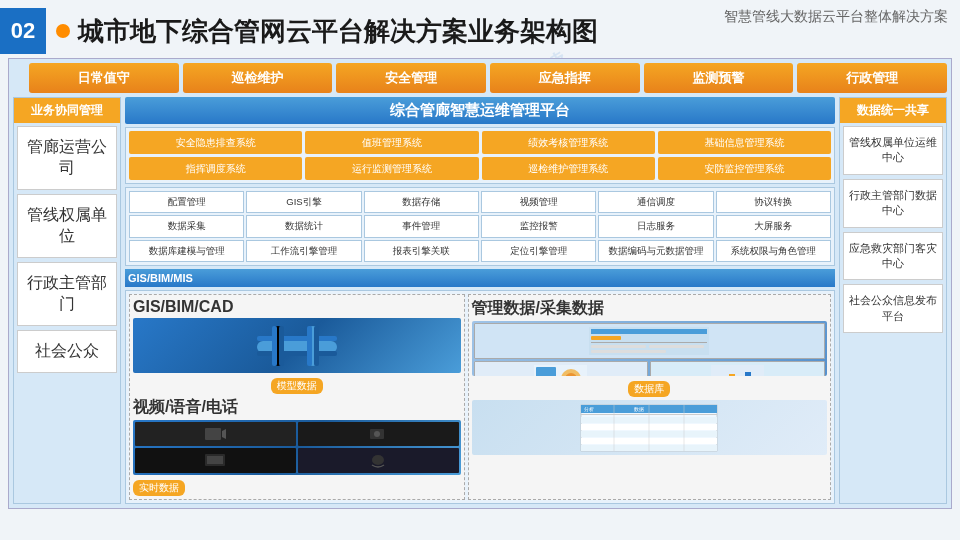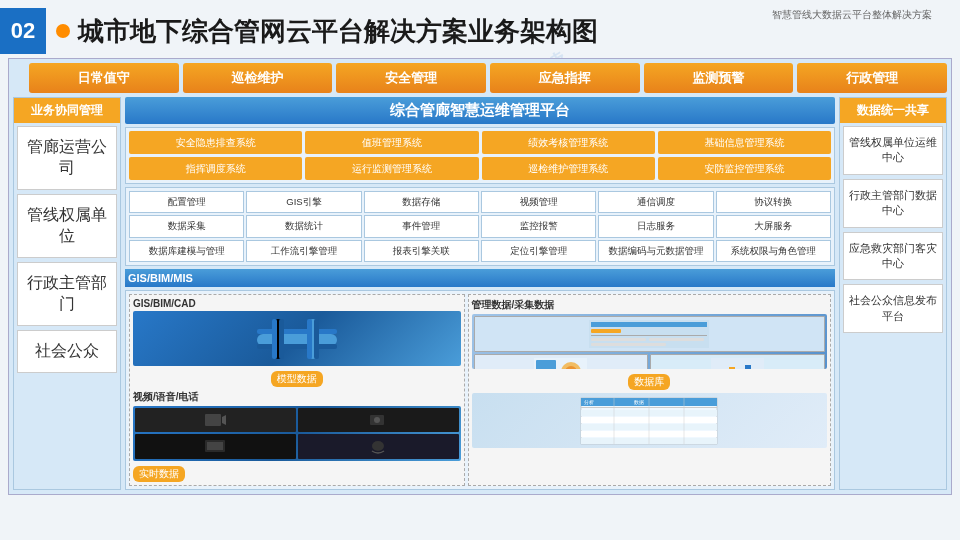--- a/index.html
+++ b/index.html
@@ -20,22 +20,22 @@
       font-size: 24px;
       font-weight: bold;
       transform: rotate(-30deg);
       z-index: 1;
       pointer-events: none;
     }
 
     .top-right-label {
       position: absolute;
       top: 8px;
-      right: 28px;
-      font-size: 10px;
+      right: 12px;
+      font-size: 14px;
       color: #666;
       z-index: 10;
     }
 
     
     .header {
       position: relative;
       z-index: 5;
       display: flex;
       align-items: center;
@@ -327,21 +327,21 @@
     }
 
     
     .wm1 { top: 20%; left: 5%; font-size: 28px; }
     .wm2 { top: 40%; left: 30%; font-size: 22px; }
     .wm3 { top: 60%; left: 60%; font-size: 26px; }
     .wm4 { top: 10%; left: 55%; font-size: 20px; }
     .wm5 { top: 70%; left: 10%; font-size: 24px; }
 
     .label-tag {
-      font-size: 10px;
+      font-size: 16px;
       font-weight: bold;
       color: #333;
       margin-bottom: 2px;
     }
   </style>
 </head>
 <body>
 
 <div class="watermark wm1">试读</div>
 <div class="watermark wm2">试读</div>

